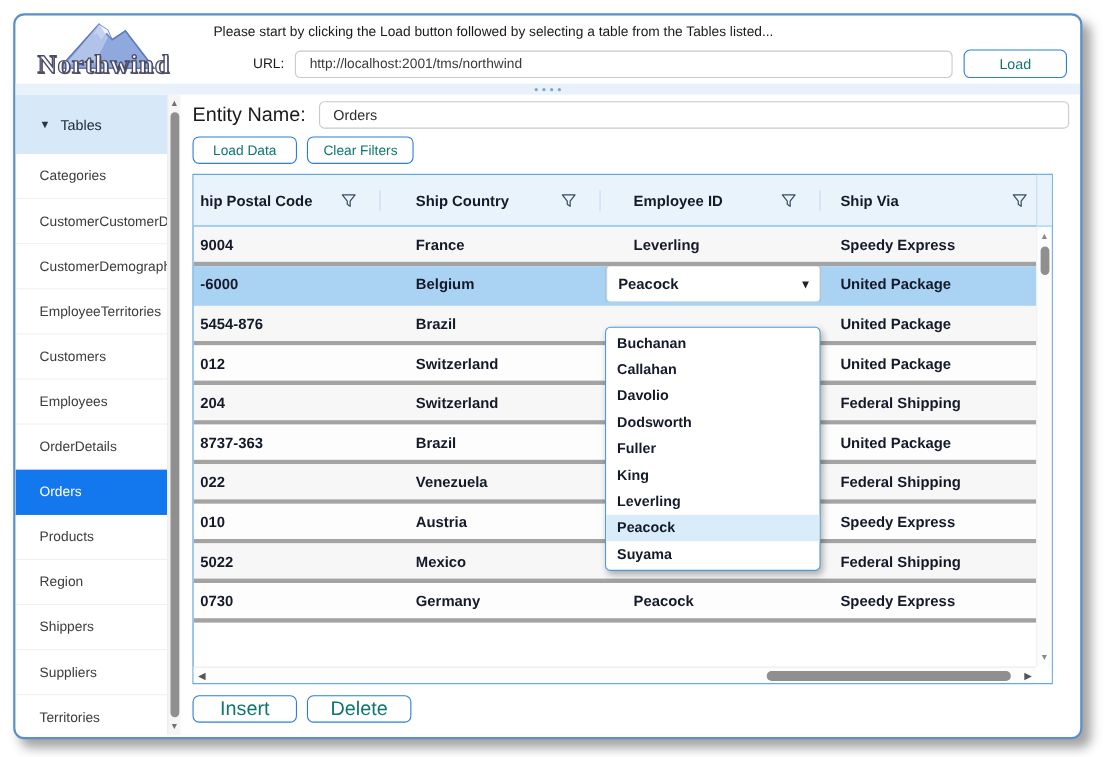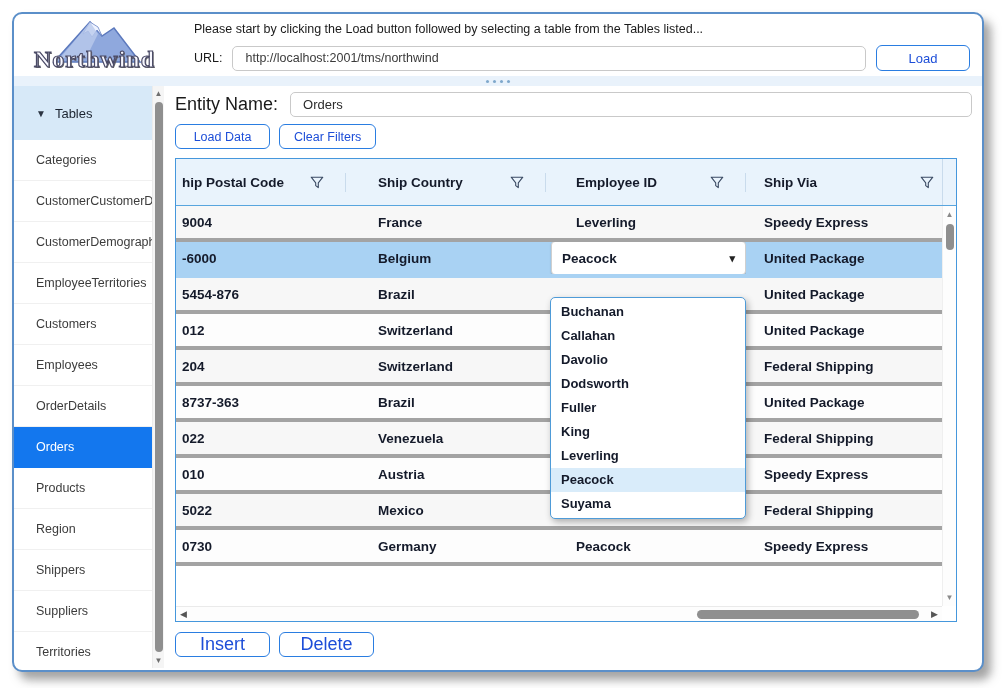--- a/index.html
+++ b/index.html
@@ -16,30 +16,30 @@
   .top { height:62px; display:flex; align-items:flex-start; padding:2px 10px 0 14px; }
   .logo { position:relative; width:138px; height:60px; flex:0 0 auto; }
   .logo svg { position:absolute; left:14px; top:2px; }
   .logo-text {
     position:absolute; left:6px; top:30px; font-family:"Liberation Serif", serif;
     font-weight:bold; font-size:24px; letter-spacing:1px; color:#f8f8ff;
     -webkit-text-stroke:1.2px #4a4a66; text-shadow:1px 1px 0 #666;
   }
   .top-right { flex:1; padding:6px 2px 0 28px; }
   .instruction { font-size:12.5px; color:#1a1a1a; }
-  .url-row { display:flex; align-items:center; margin-top:9px; }
+  .url-row { display:flex; align-items:center; margin-top:9px;margin-left:36px; }
   .url-label { font-size:12.5px; color:#1a1a1a; margin-right:10px; }
   .url-input {
     flex:1; height:25px; border:1px solid #c9c9c9; border-radius:5px;
     padding:0 12px; font-size:12.5px; color:#3a3a3a; outline:none;
     font-family:"Liberation Sans", sans-serif;
   }
   .btn {
     height:26px; border:1px solid #2a7de1; border-radius:6px; background:#fff;
-    color:#1d4ed8; font-size:13px; font-family:"Liberation Sans", sans-serif;
+    color:#0f766e; font-size:13px; font-family:"Liberation Sans", sans-serif;
     cursor:pointer; padding:0 14px;
   }
   .load-btn { width:94px; margin-left:10px; }
 
   
   .splitter { height:10px; background:#e9f2fb; display:flex; align-items:center; justify-content:center; gap:4px; }
   .splitter i { width:3px; height:3px; border-radius:50%; background:#7fa8cc; display:block; }
 
   
   .body { display:flex; height:582px; }

